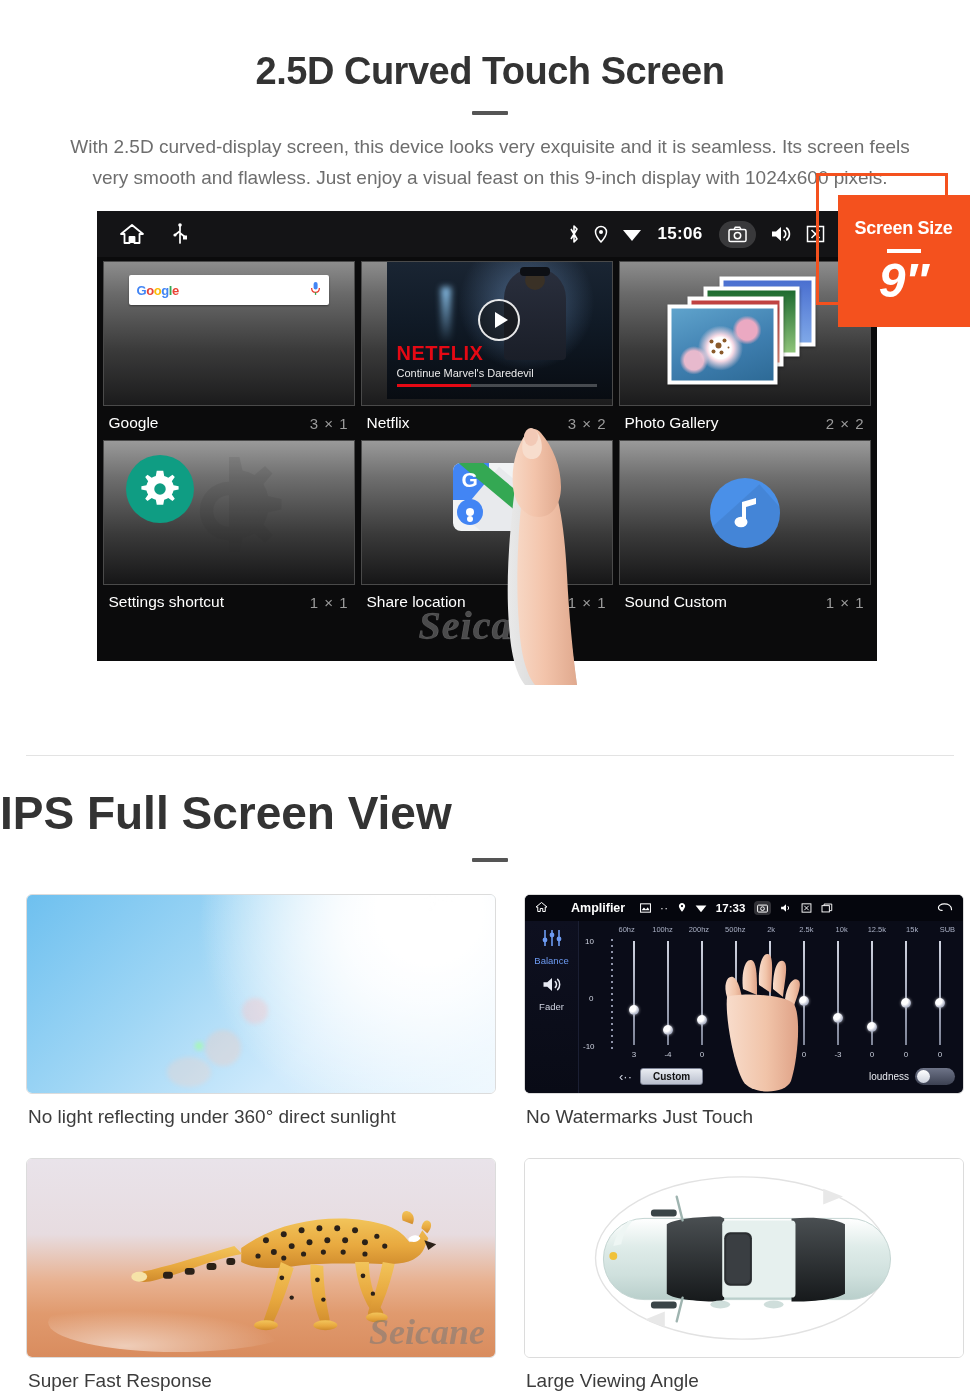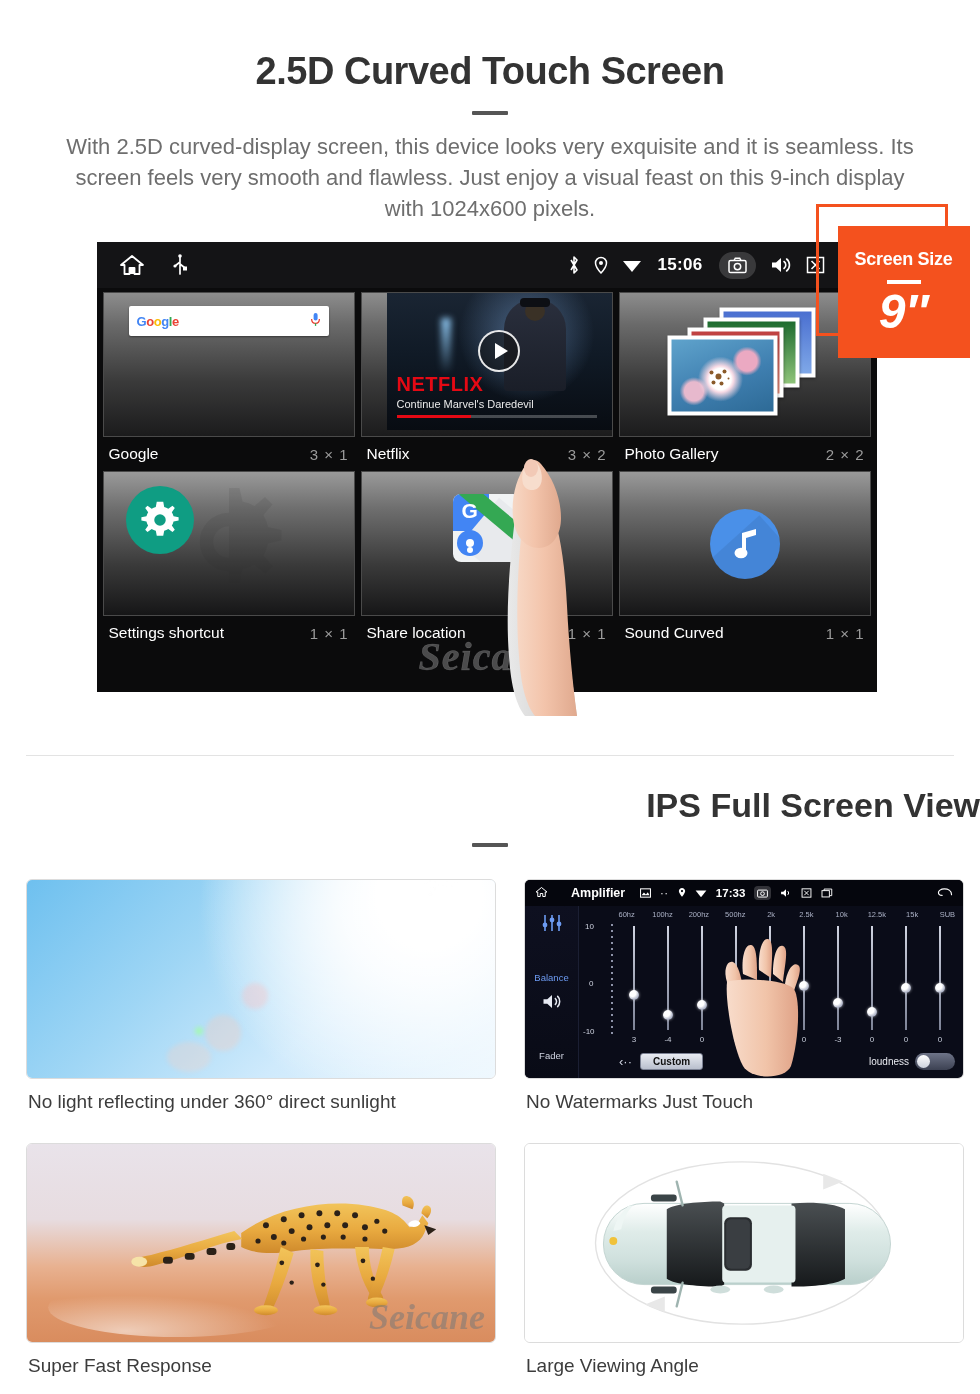--- a/index.html
+++ b/index.html
@@ -26,21 +26,21 @@
   .rule {
     width: 36px; height: 4px;
     background: #555;
     margin: 18px auto 16px auto;
     border-radius: 1px;
   }
   .lead {
     width: 860px;
     margin: 8px auto;
     text-align: center;
-    font-size: 22px;
+    font-size: 19px;
     line-height: 31px;
     color: #6e6e6e;
   }
 
   
   .device-wrap {
     position: relative;
     width: 787px;
     margin: 18px auto 0 auto;
   }
@@ -289,21 +289,21 @@
 
   
   .divider{
     position:absolute; left:26px; right:26px; top:755px;
     height:1px; background:#e3e3e3;
   }
 
   
   .sec2 { position:absolute; top: 760px; left:0; right:0; }
   .h2 {
-    text-align:right; font-size:34px; font-weight:bold; color:#333; margin:0; padding-top:26px;
+    text-align:left; font-size:46px; font-weight:bold; color:#333; margin:0; padding-top:26px;
   }
   .cards {
     display:grid; grid-template-columns: 470px 440px;
     gap: 30px 28px;
     padding: 16px 26px 0 26px;
   }
   .card-img {
     height: 200px; border:1px solid #dcdcdc; border-radius:6px;
     overflow:hidden; position:relative; background:#fff;
   }
@@ -341,21 +341,21 @@
   .amp-title{ font-size:12.5px; font-weight:bold; margin-left:14px; margin-right:6px; }
   .amp-clock{ font-size:11.5px; font-weight:bold; }
   .amp-cam{ background:rgba(255,255,255,.18); border-radius:4px; padding:2px 3px; display:flex; }
   .amp-back{ margin-left:auto; }
   .amp-body{ flex:1; display:flex; position:relative; }
   .amp-side{
     width:54px; background: linear-gradient(180deg,#0e1020 0%, #090b16 100%);
     border-right:1px solid #1b1f33;
     display:flex; flex-direction:column; align-items:center; padding-top:8px; gap:4px;
   }
-  .amp-side .lbl{ font-size:9.5px;margin-top:32px; }
+  .amp-side .lbl{ font-size:9.5px; }
   .lbl-on{ color:#6d9bf2; }
   .lbl-off{ color:#cfd3e0; }
   .amp-main{ flex:1; position:relative; padding:4px 6px 0 4px; }
   .eq-hdr{ display:flex; padding-left:34px;gap:16px; }
   .eq-hdr span{ flex:1; text-align:center; color:#aab0c4; font-size:7.5px; }
   .eq-area{ position:absolute; left:4px; right:6px; top:16px; bottom:34px; display:flex; }
   .eq-scale{ width:34px; position:relative; color:#cfd3e0; font-size:8px; }
   .eq-scale .s10{ position:absolute; left:2px; top:0; }
   .eq-scale .s0{ position:absolute; left:6px; top:47%; }
   .eq-scale .sm10{ position:absolute; left:0px; bottom:8px; }
@@ -599,21 +599,21 @@
           <div class="cell w3">
             <div class="thumb r2">
               <span class="music-chip">
                 <svg width="34" height="36" viewBox="0 0 34 36" style="position:relative;z-index:2">
                     <path d="M14 26 V7 L28 3 V9 L18 12 V26 Z" fill="#fff"></path>
                     <ellipse cx="13" cy="27" rx="6.5" ry="5.2" fill="#fff"></ellipse>
                   </svg>
               </span>
             </div>
             <div class="caption">
-              <span>Sound Curved</span>
+              <span>Sound Custom</span>
               <span class="cap-size">1 × 1</span>
             </div>
           </div>
         </div>
       </div>
 
       <div class="wm">Seicane</div>
     </div>
 
     <svg class="hand" viewBox="0 0 120 260">

